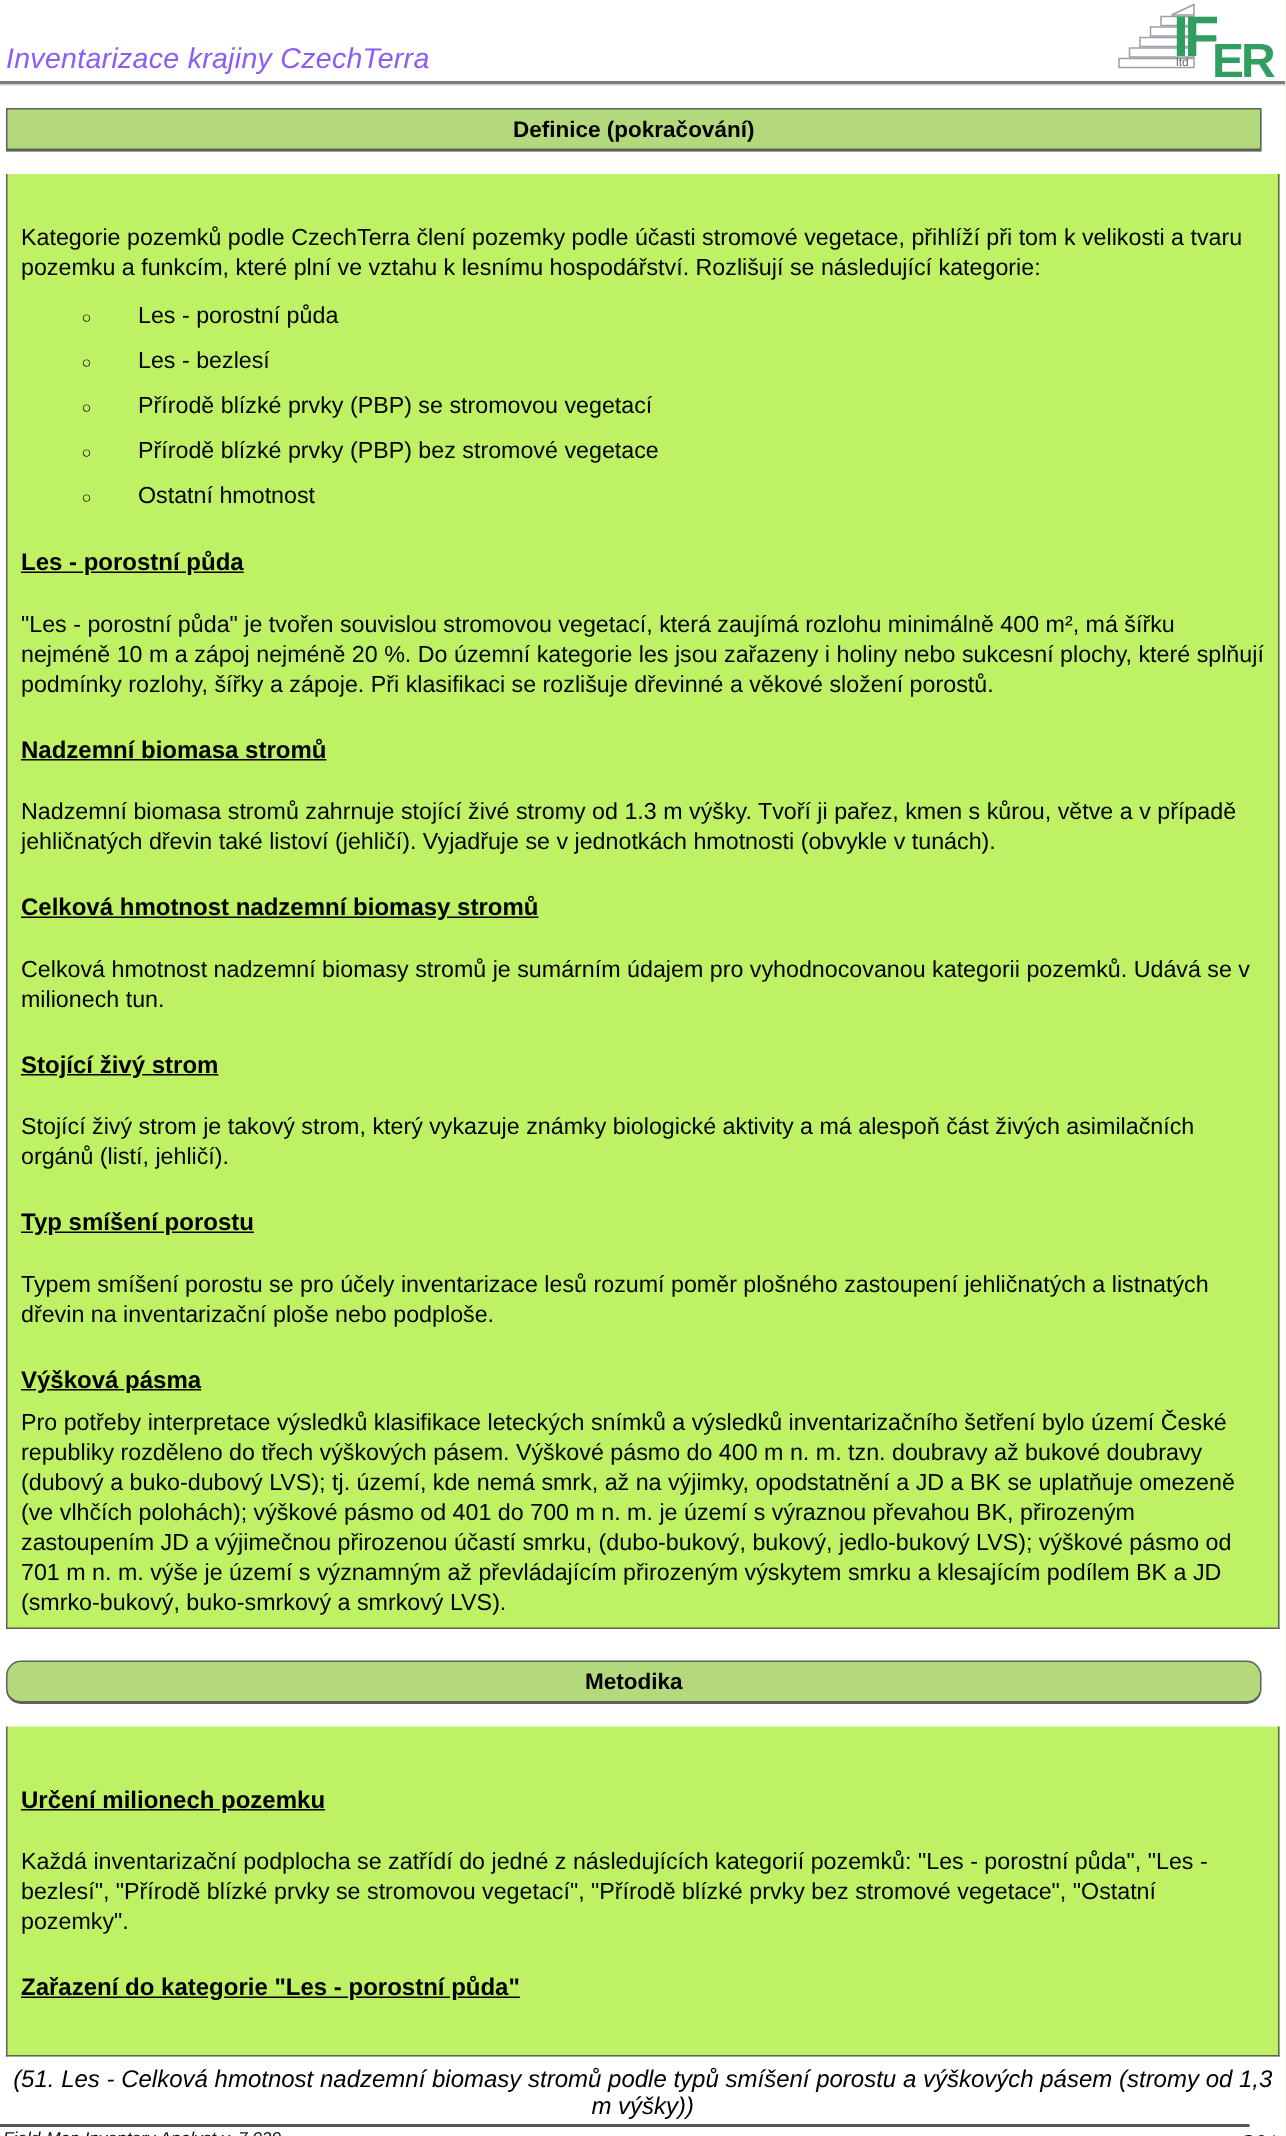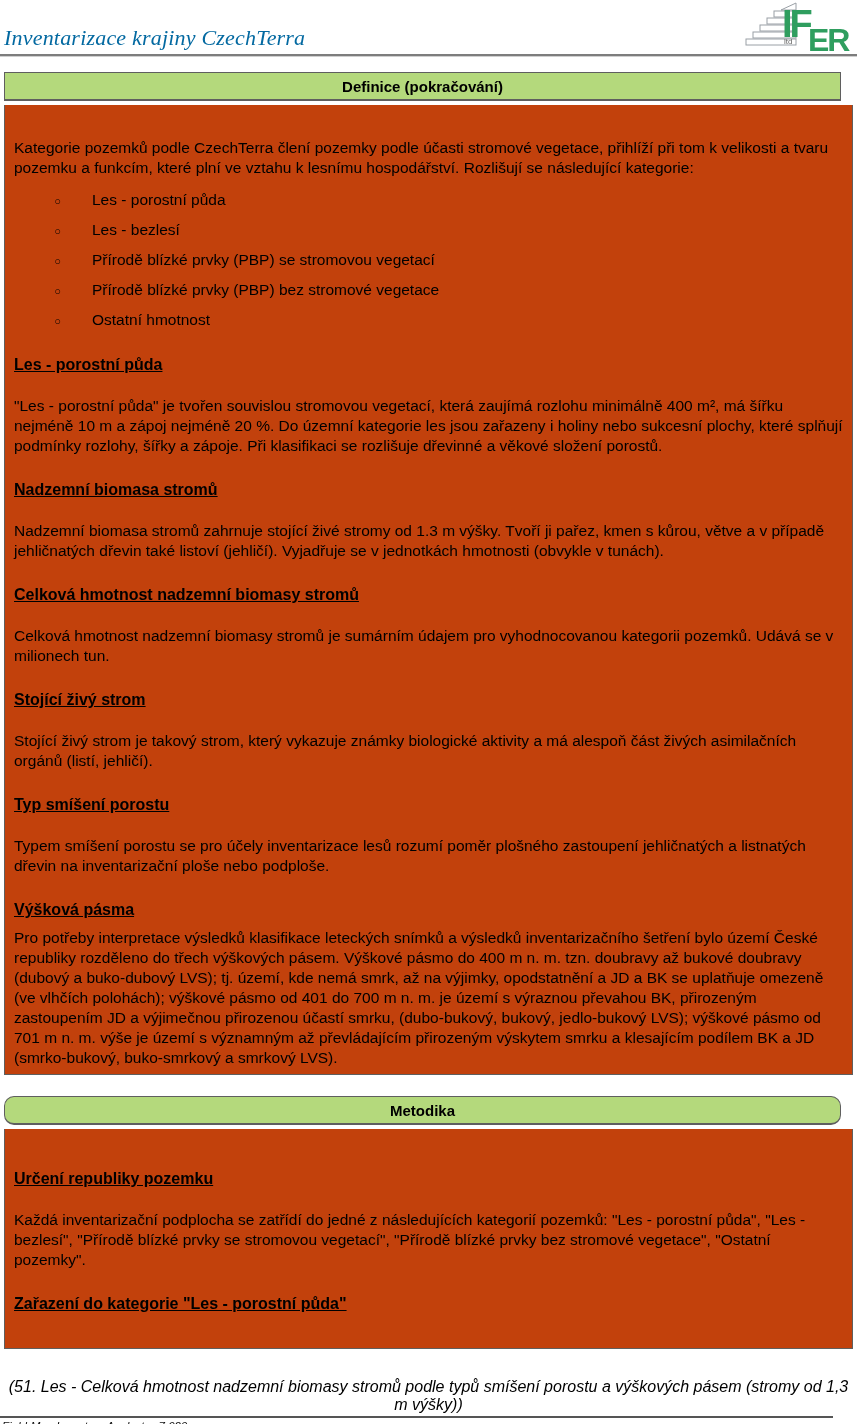--- a/index.html
+++ b/index.html
@@ -22,25 +22,25 @@
   }
   
   .page-header{
     position:relative;
     height:57px;
   }
   .doc-title{
     position:absolute;
     left:4px;
     bottom:6px;
-    font-family:Liberation Serif, serif;
+    font-family:Liberation Sans, sans-serif;
     font-style:italic;
-    font-size:22px;
+    font-size:19px;
     font-weight:normal;
-    color:#0369a1;
+    color:#8b5cf6;
     letter-spacing:.2px;
   }
   .header-rule{
     position:absolute;
     left:0;right:0;bottom:0;
     border-top:2px solid #7d7d7d;
     border-bottom:1px solid #cfcfcf;
     height:3px;
   }
   .logo{
@@ -55,24 +55,24 @@
     border:1px solid var(--border-gray,#5f5f5f);
     border-bottom:2px solid var(--border-gray,#5f5f5f);
     text-align:center;
     font-size:15px;
     font-weight:bold;
     padding:5px 0 4px 0;
   }
   .banner.metodika{margin-top:21px;border-radius:10px;}
   
   .box{
-    margin:4px 4px;
+    margin:15px 4px;
     border:1px solid var(--border-gray,#5f5f5f);
     border-top:none;
-    background:#c2410c;
+    background:#bef264;
     padding:12px 9px 6px 9px;
   }
   .box.metodika{padding-bottom:34px;}
   p.body{
     margin:21px 0 0 0;
     font-size:15.5px;
     line-height:20px;
   }
   p.body.tight{margin-top:8px;}
   h3.sec{
@@ -210,21 +210,21 @@
     <h3 class="sec">Typ smíšení porostu</h3>
     <p class="body">Typem smíšení porostu se pro účely inventarizace lesů rozumí poměr plošného zastoupení jehličnatých a listnatých dřevin na inventarizační ploše nebo podploše.</p>
 
     <h3 class="sec">Výšková pásma</h3>
     <p class="body tight">Pro potřeby interpretace výsledků klasifikace leteckých snímků a výsledků inventarizačního šetření bylo území České republiky rozděleno do třech výškových pásem. Výškové pásmo do 400 m n. m. tzn. doubravy až bukové doubravy  (dubový a buko-dubový LVS); tj. území, kde nemá smrk, až na výjimky, opodstatnění a JD a BK se uplatňuje omezeně (ve vlhčích polohách); výškové pásmo od 401 do 700 m n. m. je území s výraznou převahou BK, přirozeným zastoupením JD a výjimečnou přirozenou účastí smrku, (dubo-bukový, bukový, jedlo-bukový LVS); výškové pásmo od 701 m n. m. výše je území s významným až převládajícím přirozeným výskytem smrku a klesajícím podílem BK a JD (smrko-bukový, buko-smrkový a smrkový LVS).</p>
   </div>
 
   <div class="banner metodika">Metodika</div>
 
   <div class="box metodika">
-    <h3 class="sec first">Určení republiky pozemku</h3>
+    <h3 class="sec first">Určení milionech pozemku</h3>
     <p class="body">Každá inventarizační podplocha se zatřídí do jedné z následujících kategorií pozemků: "Les - porostní půda", "Les - bezlesí", "Přírodě blízké prvky se stromovou vegetací", "Přírodě blízké prvky bez stromové vegetace", "Ostatní pozemky".</p>
 
     <h3 class="sec">Zařazení do kategorie "Les - porostní půda"</h3>
   </div>
 
   <div class="page-footer">
     <div class="caption">(51. Les - Celková hmotnost nadzemní biomasy stromů podle typů smíšení porostu a výškových pásem (stromy od 1,3 m výšky))</div>
     <div class="fline1"></div>
     <div class="app-row">
       <span class="app-name">Field-Map Inventory Analyst v. 7.029</span>

